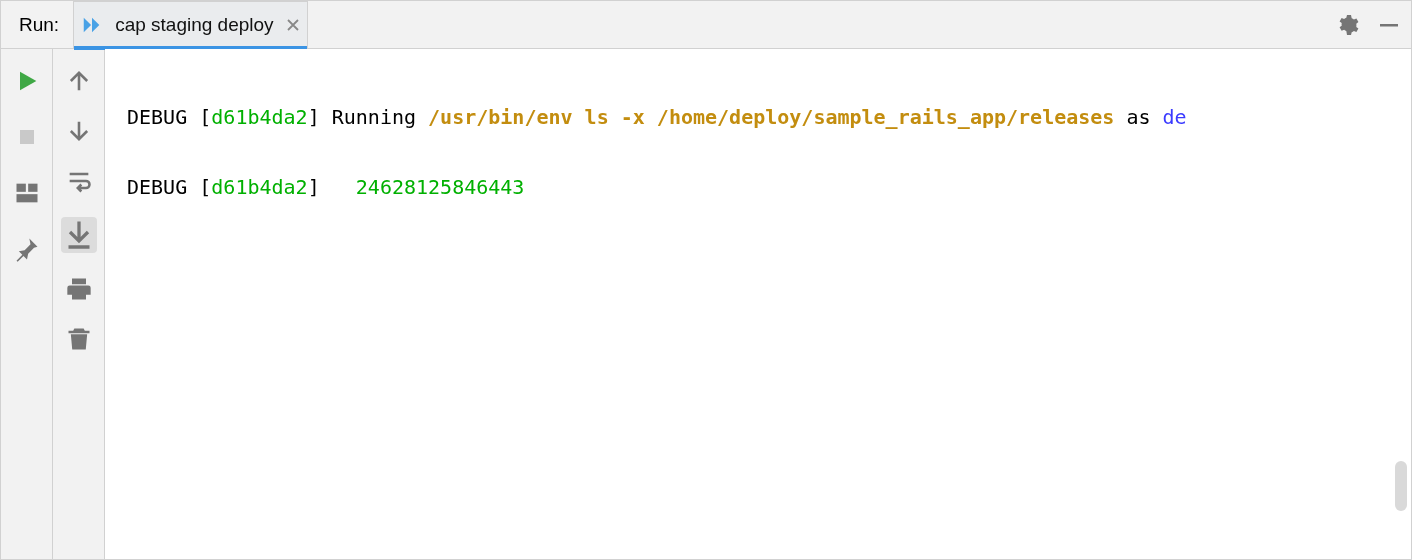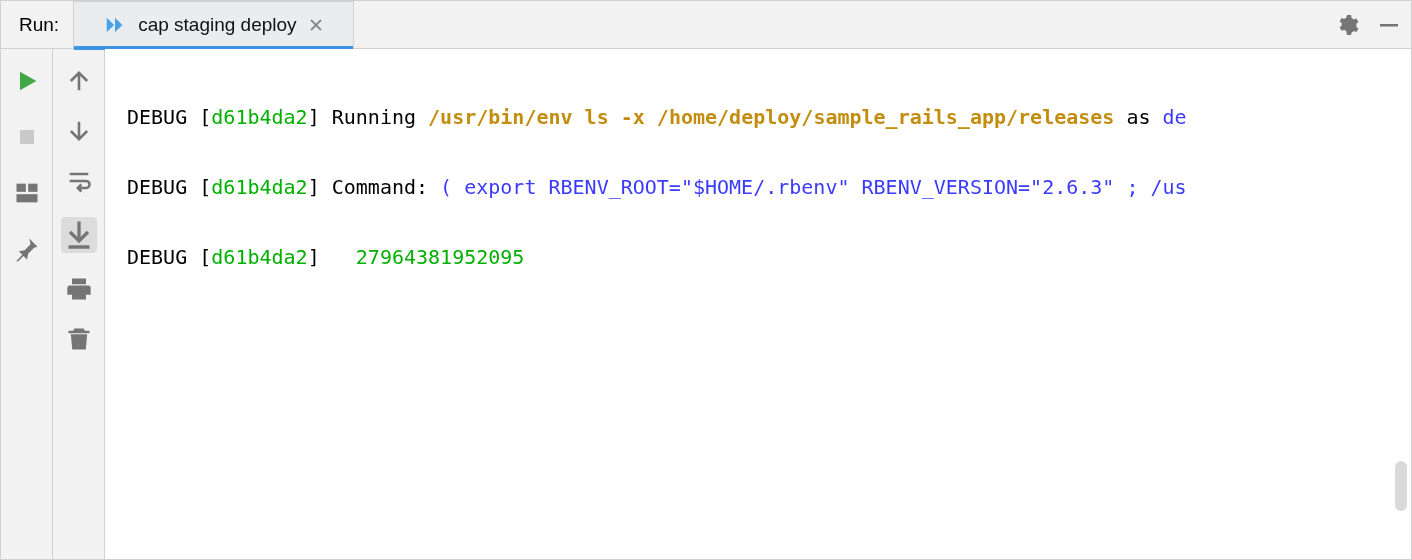--- a/index.html
+++ b/index.html
@@ -24,21 +24,21 @@
       color: #000;
       padding: 0 14px 0 18px;
     }
     .tab {
       height: 48px;
       display: flex;
       align-items: center;
       background: #eaecee;
       border: 1px solid #d1d1d1;
       border-bottom: none;
-      padding: 0 30px;
+      padding: 0 7px;
       gap: 12px;
       position: relative;
     }
     .tab::after {
       content: "";
       position: absolute;
       left: 0; right: 0; bottom: -1px;
       height: 4px;
       background: #3b94e4;
     }
@@ -235,22 +235,21 @@
     </span>
     <span class="tool-icon">
       <svg viewBox="0 0 24 24" fill="#757575">
           <path d="M8 3h8l1 2h4v2H3V5h4zM5 8h14l-1.2 13H6.2z"></path>
         </svg>
     </span>
   </div>
 
   <div class="console">
 <div class="line"><span class="lvl-debug">DEBUG</span> [<span class="hash">d61b4da2</span>] Running <span class="cmd">/usr/bin/env ls -x /home/deploy/sample_rails_app/releases</span><span class="as"> as </span><span class="de">de</span></div>
-<div class="line"><span class="lvl-debug">DEBUG</span> [<span class="hash">d61b4da2</span>] Command: <span class="cmd-blue">( export RBENV_ROOT="$HOME/.rbenv" RBENV_VERSION="2.6.3" ; /us</span></div>
-<div class="line"><span class="lvl-debug">DEBUG</span> [<span class="hash">d61b4da2</span>]   <span class="green-ts">27964381952095</span></div>
+<div class="line"><span class="lvl-debug">DEBUG</span> [<span class="hash">d61b4da2</span>]   <span class="green-ts">24628125846443</span></div>
 
 
 
 
 
     <div class="hscroll-track">
       
     </div>
     <div class="vscroll-thumb"></div>
   </div>

